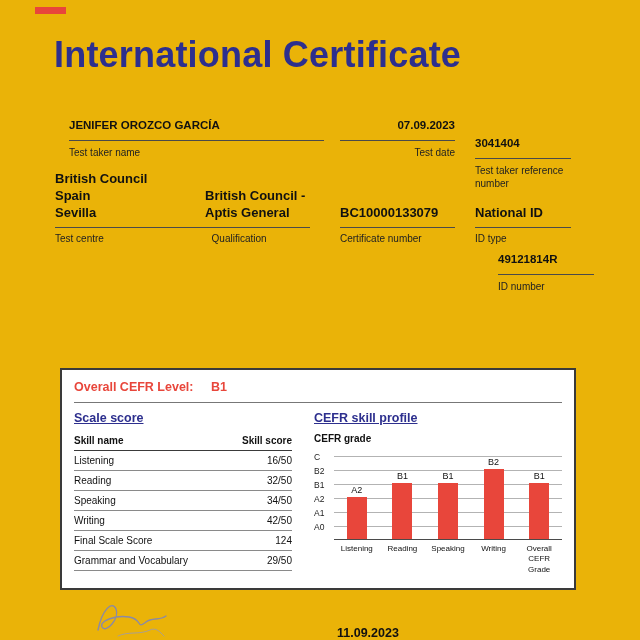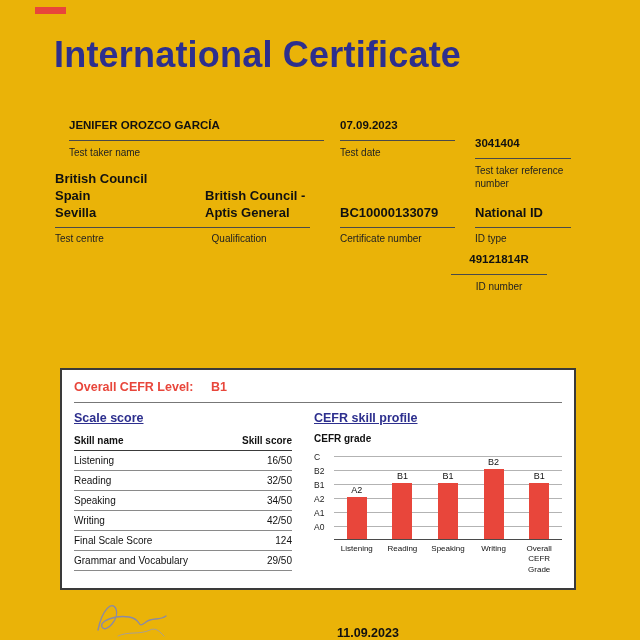--- a/index.html
+++ b/index.html
@@ -90,21 +90,21 @@
 
   <div class="brand-mark" style="background: rgb(232, 70, 59);"></div>
 
   <h1 class="title">International Certificate</h1>
 
   <div class="field" style="left:69px;top:118px;width:255px;">
     <div class="fval">JENIFER OROZCO GARCÍA</div>
     <div class="flabel">Test taker name</div>
   </div>
 
-  <div class="field" style="left:340px;top:118px;width:115px;">
+  <div class="field" style="left:340px;top:118px;width:115px;text-align:right;">
     <div class="fval">07.09.2023</div>
     <div class="flabel">Test date</div>
   </div>
 
   <div class="field" style="left:475px;top:136px;width:96px;">
     <div class="fval">3041404</div>
     <div class="flabel">Test taker reference number</div>
   </div>
 
   <div class="field" style="left:55px;top:182px;width:255px;">
@@ -132,21 +132,21 @@
 
   <div class="field" style="left:475px;top:182px;width:96px;">
     <div class="vals">
       <div class="v">National ID</div>
     </div>
     <div class="labs">
       <div class="l">ID type</div>
     </div>
   </div>
 
-  <div class="field" style="left:451px;top:252px;width:96px;text-align:center;">
+  <div class="field" style="left:498px;top:252px;width:96px;">
     <div class="fval">49121814R</div>
     <div class="flabel">ID number</div>
   </div>
 
   <div class="results-box">
 
     <div class="overall">
       <span>Overall CEFR Level:</span>
       <span class="ov-val">B1</span>
     </div>

